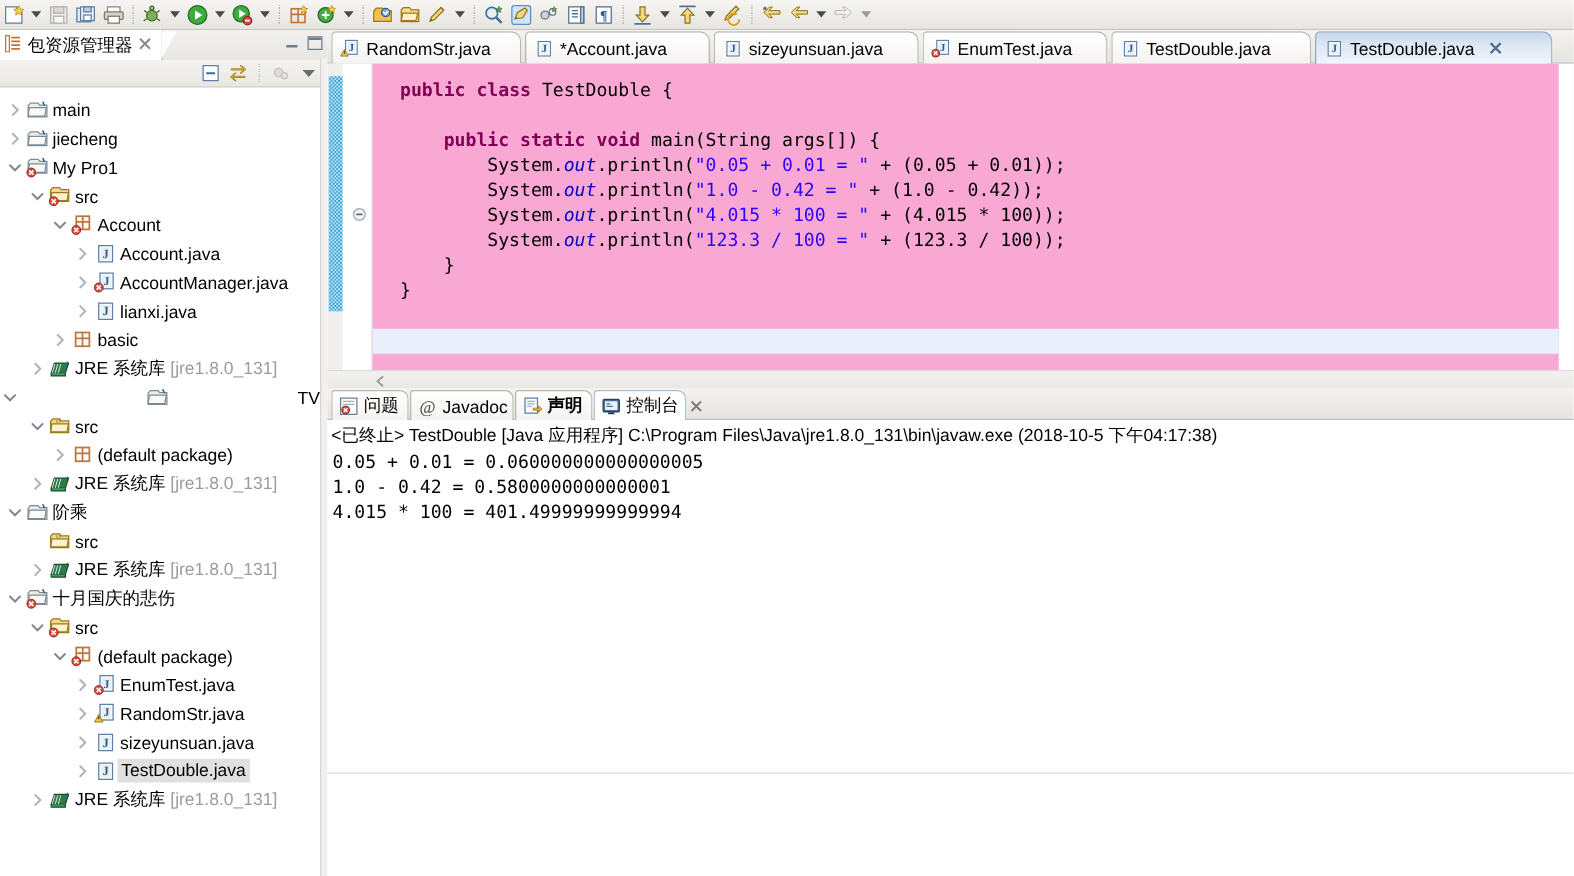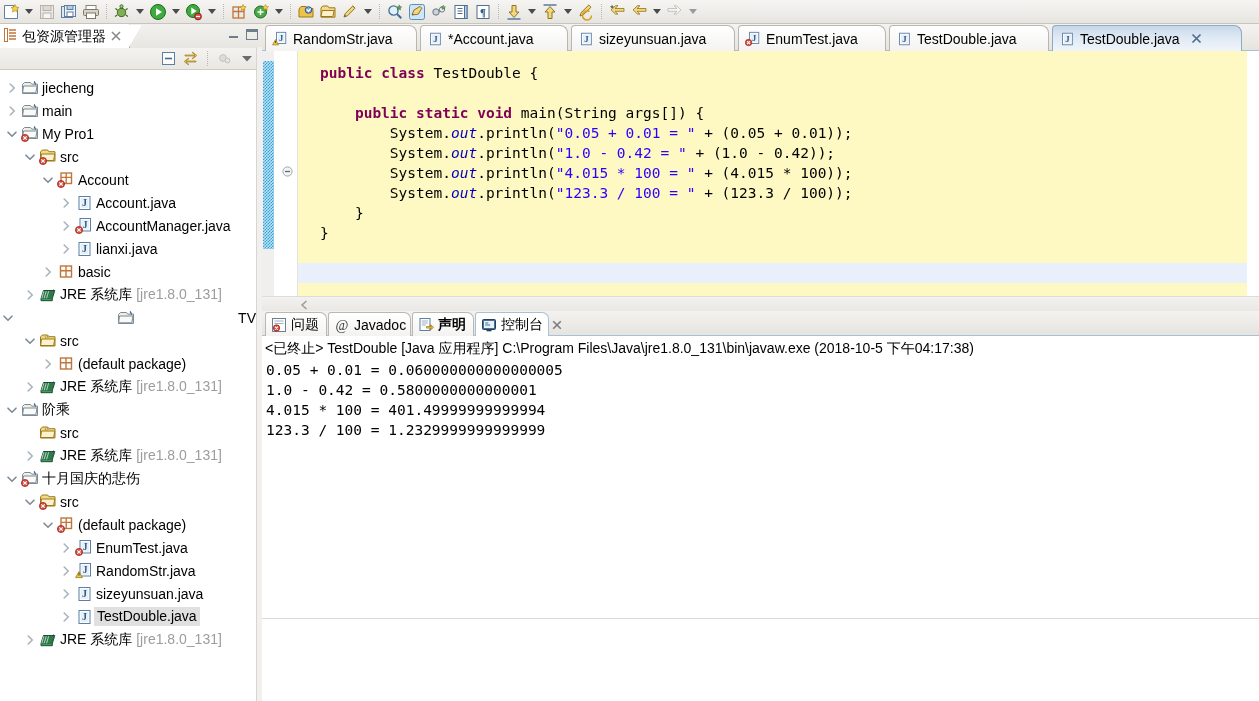--- a/index.html
+++ b/index.html
@@ -163,21 +163,21 @@
     position:absolute; left:20px; top:114px; width:11px;height:11px;
   }
   #ed-vline{
     position:absolute; left:36px; top:0; width:1px; height:245px; background:#e8e7e5;
   }
   #code{
     position:absolute; left:36px; top:0; right:12px; height:245px;
     font-family:"DejaVu Sans Mono", monospace;
     font-size:14.5px; line-height:20px;
     padding-top:12px;
-    background:#fef9c3;
+    background:#f9a8d4;
     overflow:hidden;
   }
   .cline{ height:20px; white-space:pre; padding-left:22px; }
   .cline.cur{ background:#eaf0fb; }
   .kw{ color:#7f0055; font-weight:bold; }
   .str{ color:#2a00ff; }
   .fld{ color:#0000c0; font-style:italic; }
   .pl{ color:#000; }
   #ed-hscroll{
     position:absolute; left:0; bottom:0; width:997px; height:15px;
@@ -495,36 +495,36 @@
             <path d="M4.2 2l4 4-4 4" stroke="#aab4be" stroke-width="1.6" fill="none" stroke-linecap="round"></path>
           </svg>
         </span>
         <span class="ticon">
           <svg width="18" height="18" viewBox="0 0 18 18">
             <path d="M1.5 5.5l2-2h6l1.2 1.6h5.8v9.4H1.5z" fill="#f0efe6" stroke="#7a8a99"></path>
             <path d="M2.5 7h13.5l-1.2 6.8H1.6z" fill="#fbfaf4" stroke="#7a8a99"></path>
             <path d="M13 2.5c1.4 1 .6 2.2 1.8 3" stroke="#2f5a86" stroke-width="1.2" fill="none"></path>
           </svg>
         </span>
-        <span class="tlabel">jiecheng</span>
+        <span class="tlabel">main</span>
       </div>
       <div class="trow" style="padding-left: 4px;">
         <span class="twist">
           <svg width="12" height="12" viewBox="0 0 12 12">
             <path d="M4.2 2l4 4-4 4" stroke="#aab4be" stroke-width="1.6" fill="none" stroke-linecap="round"></path>
           </svg>
         </span>
         <span class="ticon">
           <svg width="18" height="18" viewBox="0 0 18 18">
             <path d="M1.5 5.5l2-2h6l1.2 1.6h5.8v9.4H1.5z" fill="#f0efe6" stroke="#7a8a99"></path>
             <path d="M2.5 7h13.5l-1.2 6.8H1.6z" fill="#fbfaf4" stroke="#7a8a99"></path>
             <path d="M13 2.5c1.4 1 .6 2.2 1.8 3" stroke="#2f5a86" stroke-width="1.2" fill="none"></path>
           </svg>
         </span>
-        <span class="tlabel">main</span>
+        <span class="tlabel">jiecheng</span>
       </div>
       <div class="trow" style="padding-left: 4px;">
         <span class="twist">
           <svg width="12" height="12" viewBox="0 0 12 12">
             <path d="M2 4.2l4 4 4-4" stroke="#7d8995" stroke-width="1.6" fill="none" stroke-linecap="round"></path>
           </svg>
         </span>
         <span class="ticon">
           <svg width="18" height="18" viewBox="0 0 18 18">
             <path d="M1.5 4.5l2-2h6l1.2 1.6h5.8v9.4H1.5z" fill="#f0efe6" stroke="#7a8a99"></path>
@@ -1036,16 +1036,15 @@
             <path d="M1.2 1.2l7.6 7.6M8.8 1.2l-7.6 7.6" stroke="#7c7c7c" stroke-width="1.6"></path>
           </svg>
         </span>
       </div>
     </div>
   <div id="cs-head">&lt;已终止&gt; TestDouble [Java 应用程序] C:\Program Files\Java\jre1.8.0_131\bin\javaw.exe  (2018-10-5 下午04:17:38)</div>
   <div id="cs-out">
       <div>0.05 + 0.01 = 0.060000000000000005</div>
       <div>1.0 - 0.42 = 0.5800000000000001</div>
       <div>4.015 * 100 = 401.49999999999994</div>
-      <div>123.3 / 100 = 1.2329999999999999</div>
     </div>
   <div id="console-bottom-div"></div>
 </div>
 
 </body></html>

